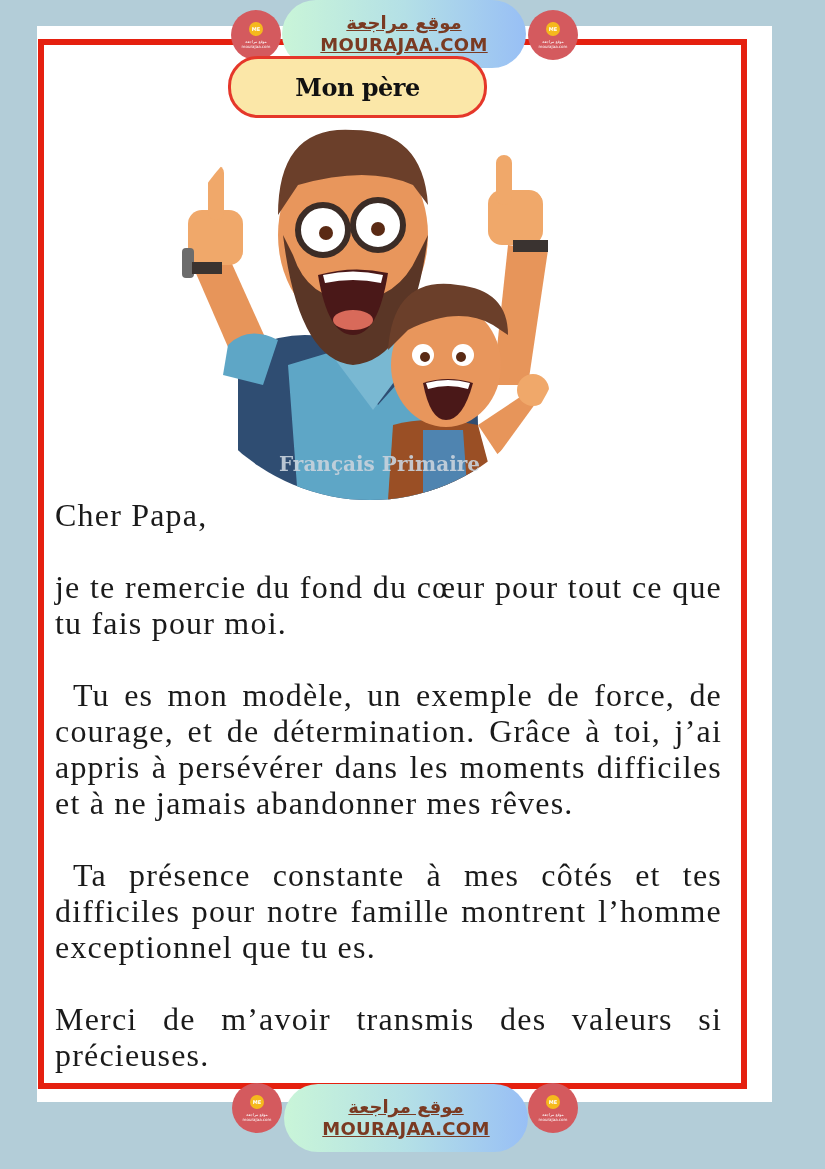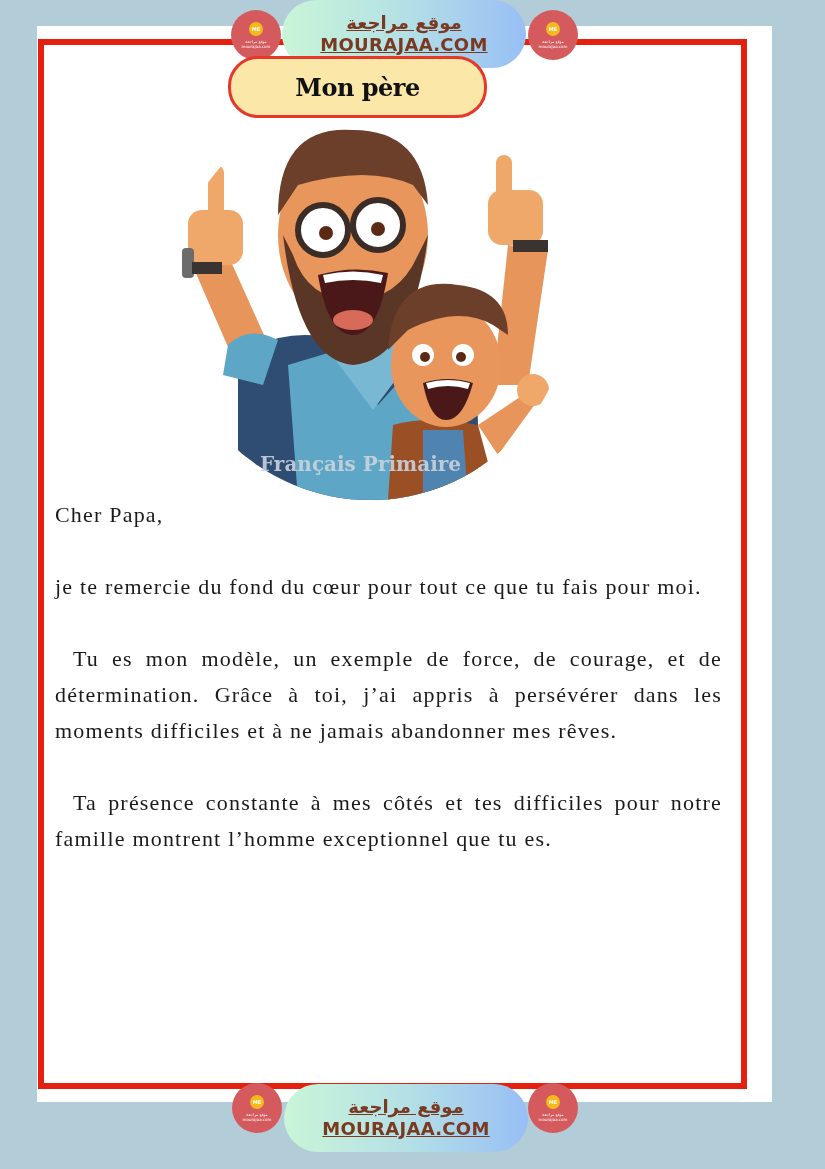--- a/index.html
+++ b/index.html
@@ -48,27 +48,27 @@
     border:3px solid #e5372a; border-radius:30px;
     background:#fbe7a8;
     display:flex; align-items:center; justify-content:center;
     font-family:"DejaVu Serif", serif; font-weight:bold; font-size:24px; color:#111;
     letter-spacing:-0.5px;
   }
   .illus {
     position:absolute; left:178px; top:125px; width:385px; height:375px;
   }
   .watermark {
-    position:absolute; left:260px; top:452px; width:220px; text-align:left;
+    position:absolute; left:260px; top:452px; width:220px; text-align:right;
     color:#c9d3dd; font-family:"DejaVu Serif", serif; font-weight:bold; font-size:20px;
     opacity:0.9;
   }
   .letter {
     position:absolute; left:55px; top:497px; width:667px;
-    font-family:"Liberation Serif", serif; font-size:22px; line-height:36px; color:#1a1a1a;
+    font-family:"Liberation Serif", serif; font-size:32px; line-height:36px; color:#1a1a1a;
     letter-spacing:1.2px;
   }
   .letter p { margin:0; text-align:justify; }
   .letter .gap { height:36px; }
   .letter .indent { text-indent:18px; }
 </style>
 </head>
 <body>
 
 <div class="page"></div>
@@ -155,20 +155,21 @@
 
 <div class="letter">
   <p>Cher Papa,</p>
   <div class="gap"></div>
   <p>je te remercie du fond du cœur pour tout ce que tu fais pour moi.</p>
   <div class="gap"></div>
   <p class="indent">Tu es mon modèle, un exemple de force, de courage, et de détermination. Grâce à toi, j’ai appris à persévérer dans les moments difficiles et à ne jamais abandonner mes rêves.</p>
   <div class="gap"></div>
   <p class="indent">Ta présence constante à mes côtés et tes difficiles pour notre famille montrent l’homme exceptionnel que tu es.</p>
   <div class="gap"></div>
+  <p>Merci de m’avoir transmis des valeurs si précieuses.</p>
 </div>
 
 <div class="badge bl">
   <div class="logo">ME</div>
   <div class="tiny">
     <div>موقع مراجعة</div>
     <div>mourajaa.com</div>
   </div>
 </div>
 <div class="banner bottom">

